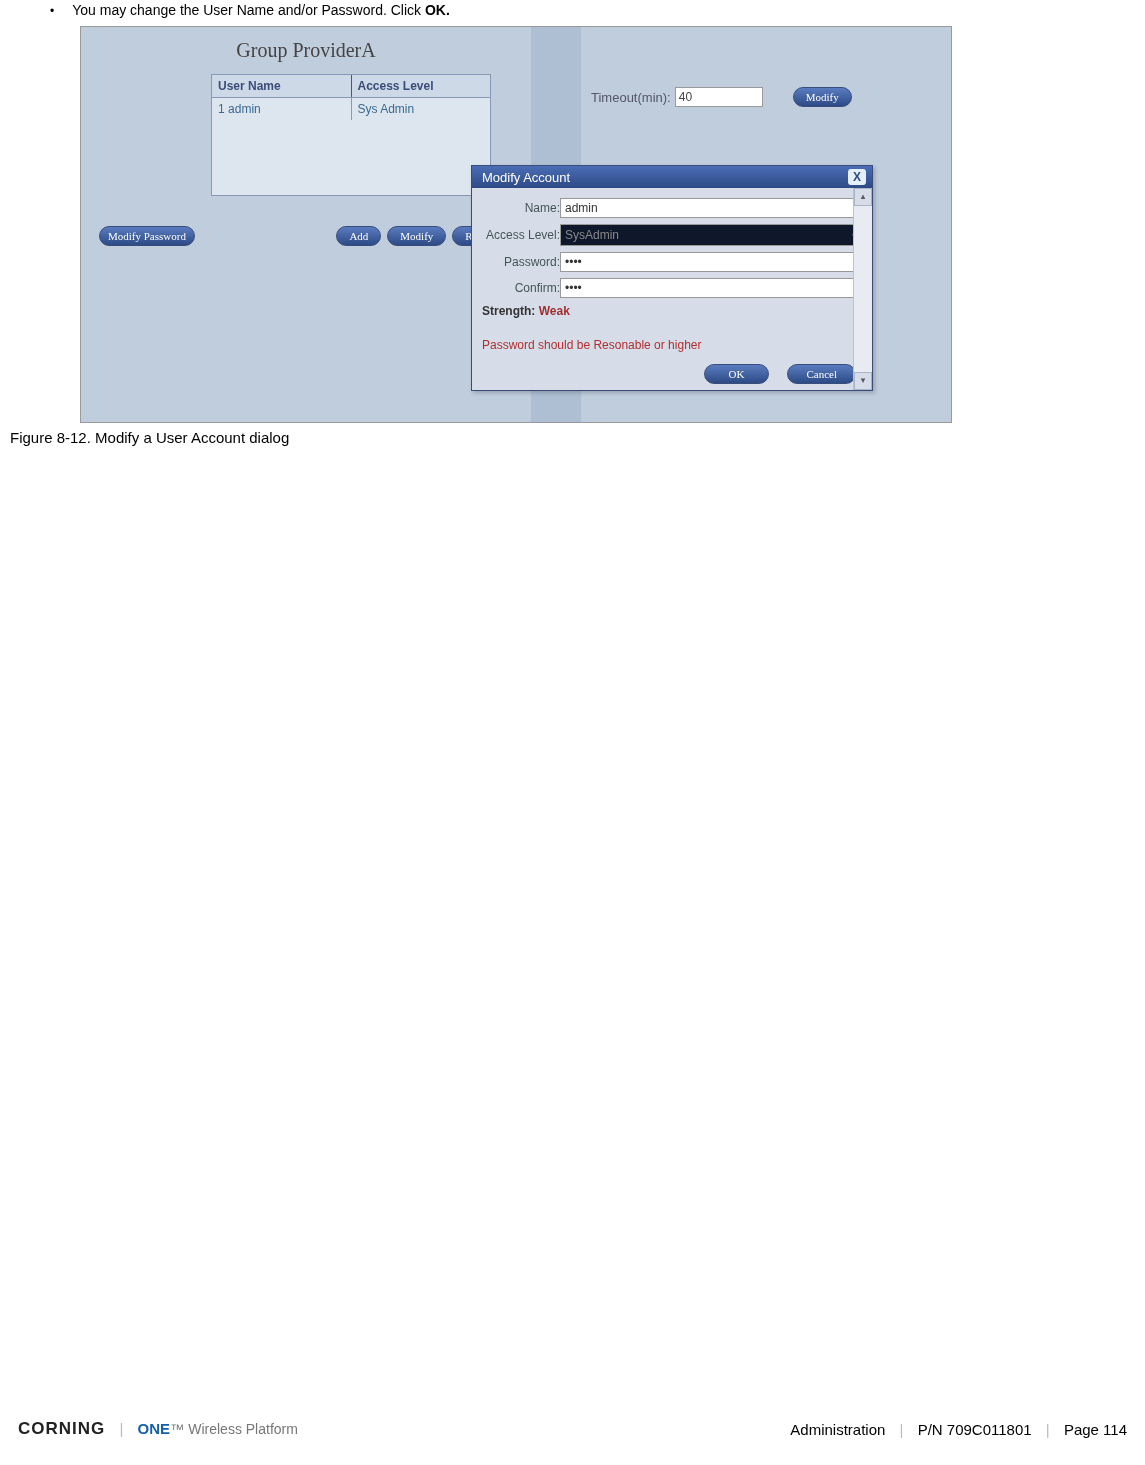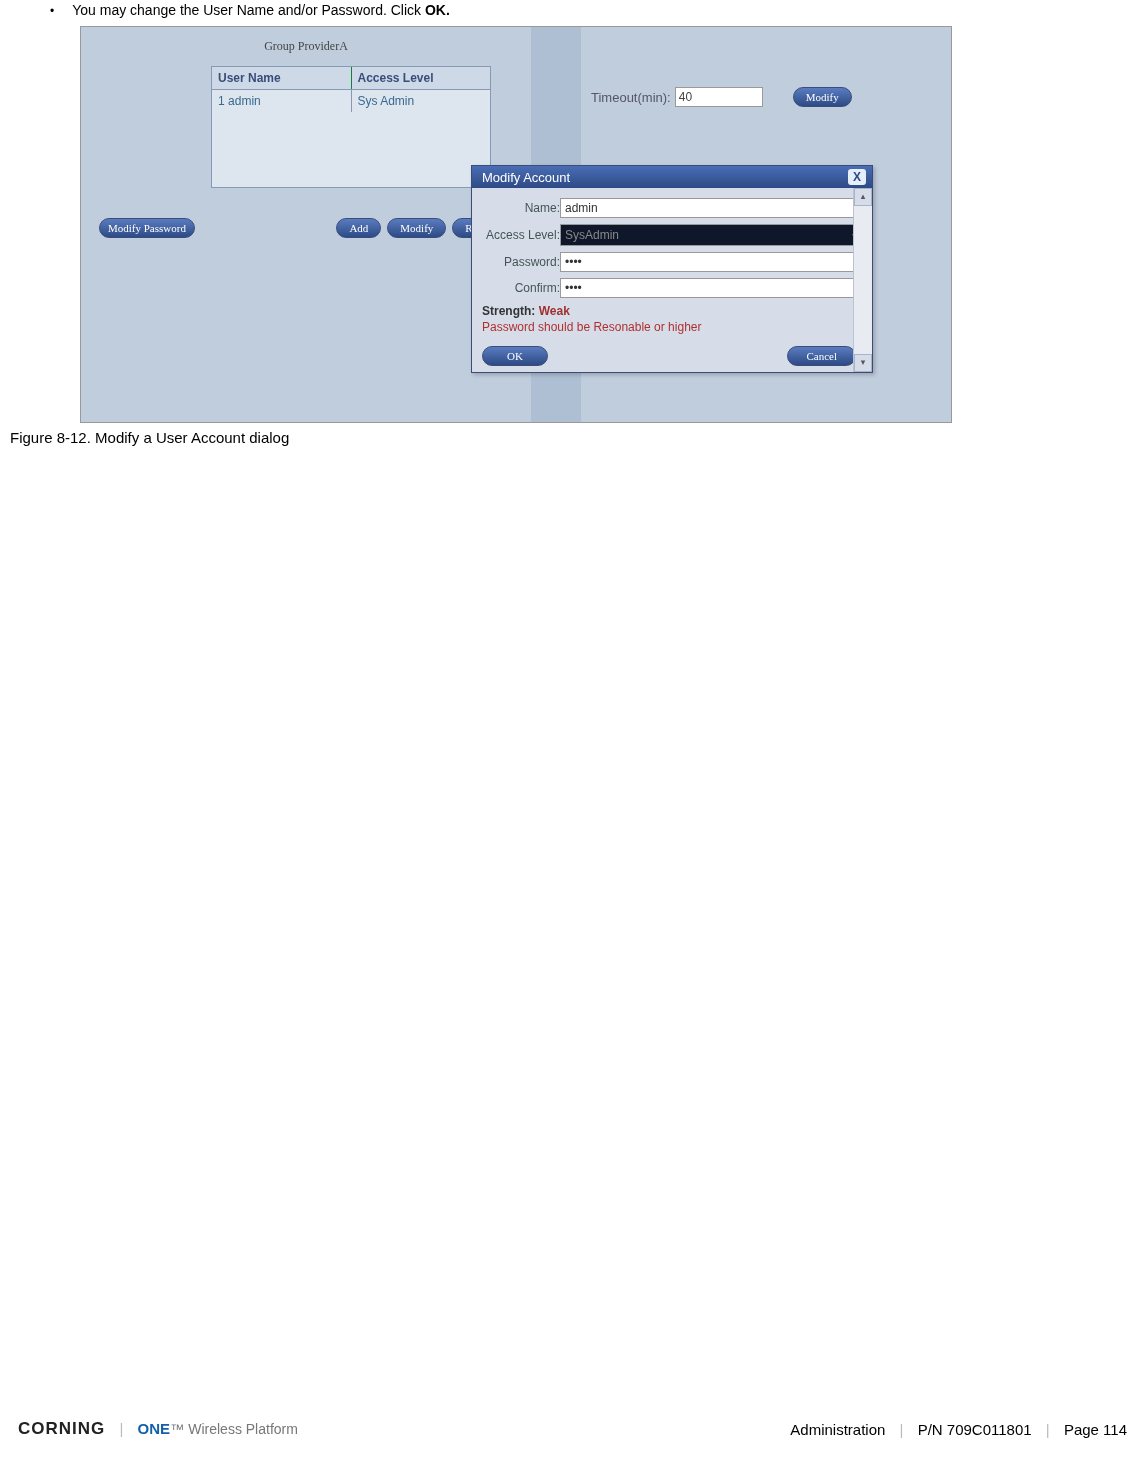--- a/index.html
+++ b/index.html
@@ -46,21 +46,21 @@
     .right-panel {
       position: absolute;
       left: 500px;
       top: 0;
       width: 370px;
       height: 100%;
       background: #c0cddd;
     }
     .panel-title {
       text-align: center;
-      font-size: 12px;
+      font-size: 20px;
       color: #444;
       padding: 12px 0 6px;
       font-family: "Times New Roman", serif;
       filter: blur(0.4px);
     }
     .table-area {
       margin: 6px 40px 0 130px;
       border: 1px solid #8898b5;
       background: #dde5ee;
       height: 120px;
@@ -216,26 +216,26 @@
       color: #333;
       margin-top: 4px;
     }
     .strength-val {
       color: #a03030;
       font-weight: bold;
     }
     .warn-text {
       font-size: 12px;
       color: #b03030;
-      margin-top: 2px;
+      margin-top: 20px;
       line-height: 1.2;
     }
     .dialog-btn-row {
       display: flex;
-      justify-content: space-between;
+      justify-content: flex-end;
       gap: 12px;
       margin-top: 12px;
     }
     .scrollbar-area {
       position: absolute;
       right: 0;
       top: 22px;
       bottom: 0;
       width: 18px;
       background: #e8ecf2;

